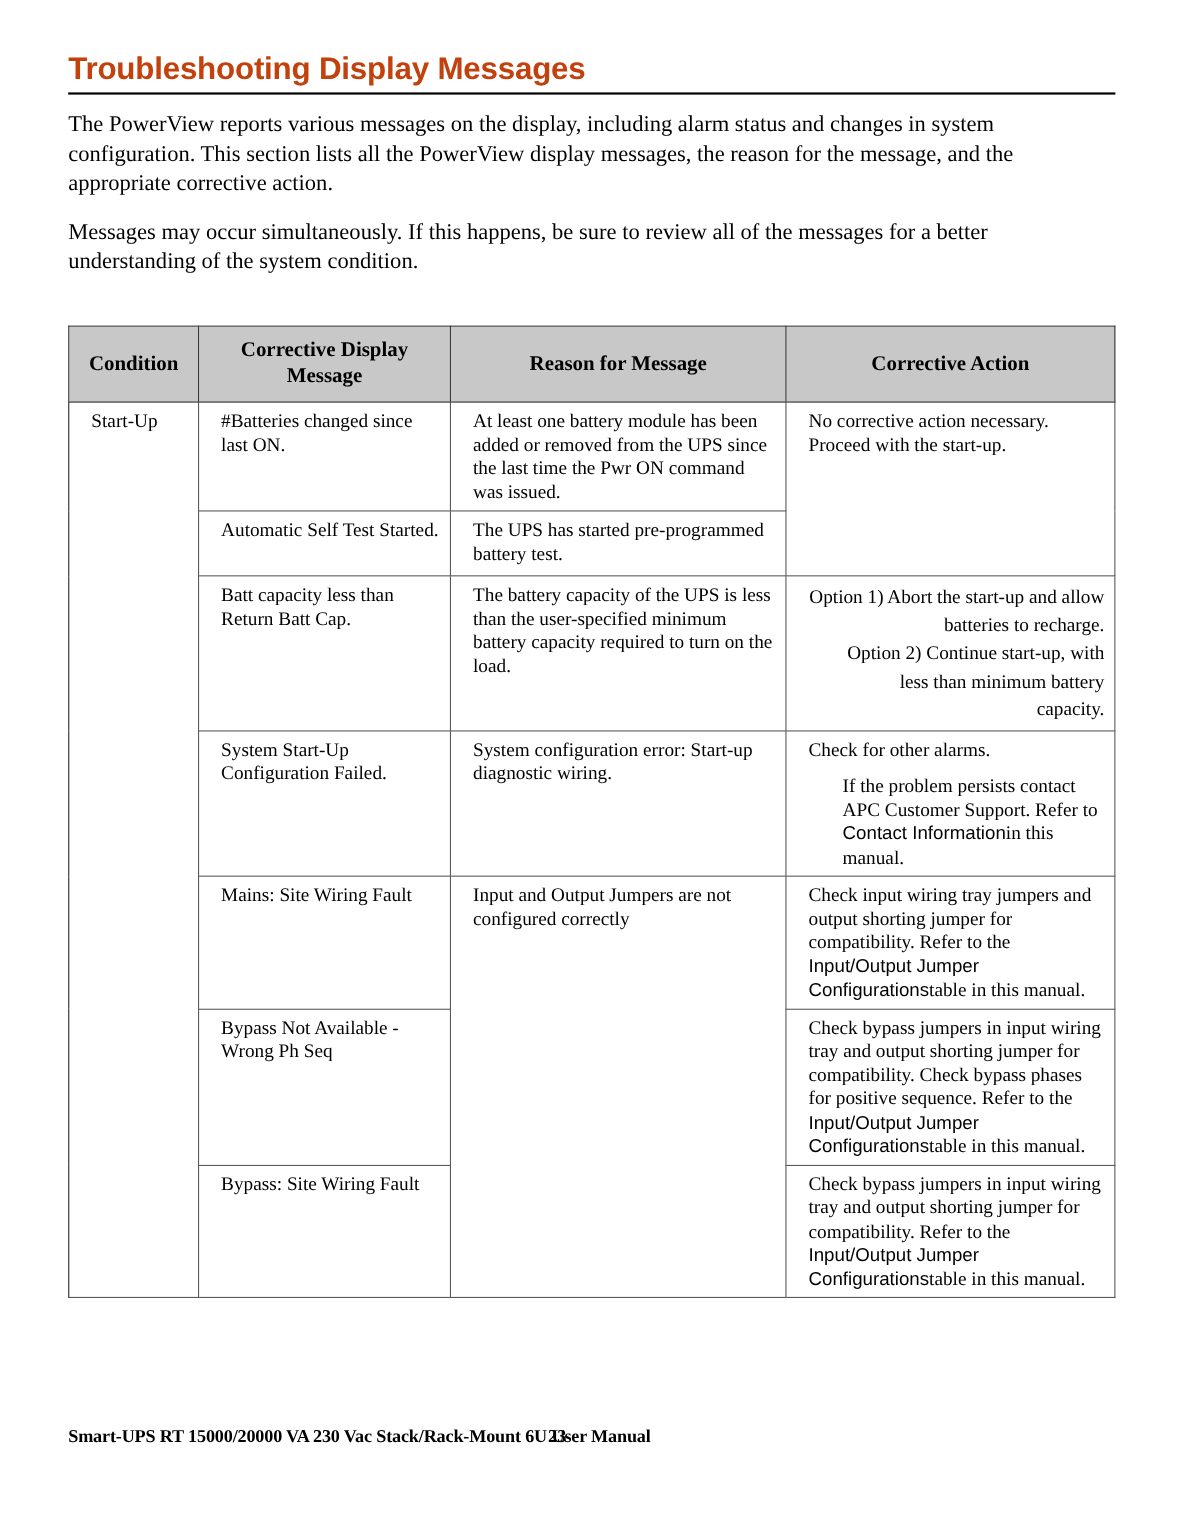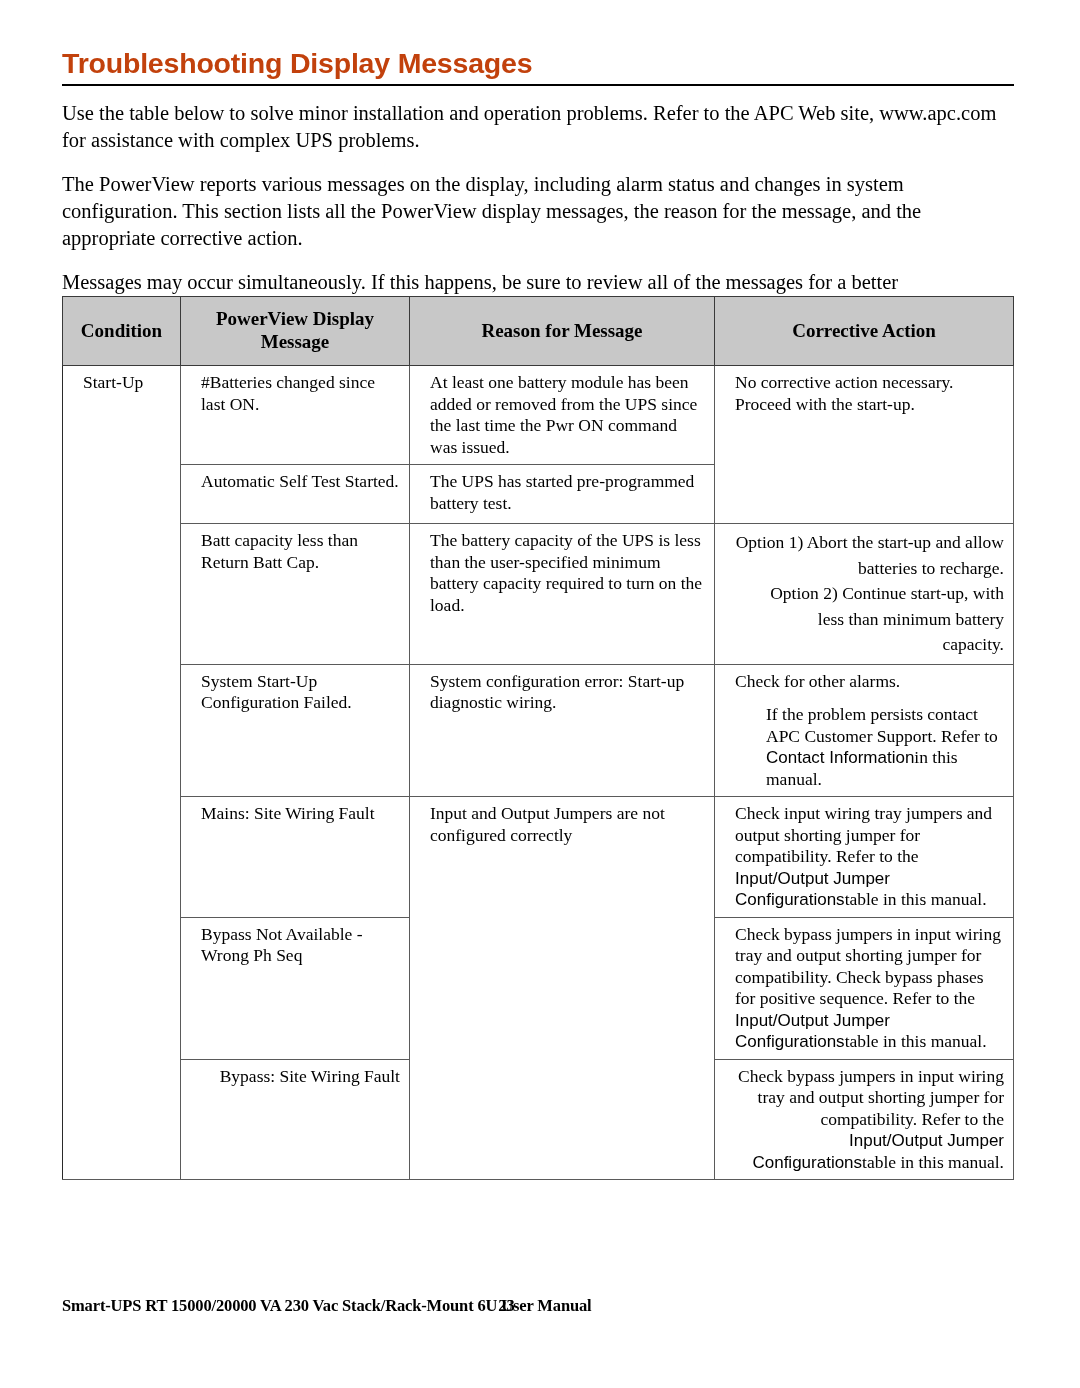--- a/index.html
+++ b/index.html
@@ -134,36 +134,35 @@
 </style>
 </head>
 <body>
 
 <div class="page">
 
   <div class="page-title">Troubleshooting Display Messages</div>
   <div class="title-rule"></div>
 
   <div class="intro" id="intro-block">
-    <p>Use the table below to solve minor installation and operation problems. Refer to the APC Web site, www.apc.com for assistance with complex UPS problems.</p>
     <p>The PowerView reports various messages on the display, including alarm status and changes in system configuration. This section lists all the PowerView display messages, the reason for the message, and the appropriate corrective action.</p>
     <p>Messages may occur simultaneously. If this happens, be sure to review all of the messages for a better understanding of the system condition.</p>
   </div>
 
   <table class="msg-table">
     <colgroup>
       <col class="c1">
         <col class="c2">
         <col class="c3">
         <col class="c4">
     </colgroup>
     <thead>
       <tr>
         <th>Condition</th>
-        <th>PowerView Display Message</th>
+        <th>Corrective Display Message</th>
         <th>Reason for Message</th>
         <th>Corrective Action</th>
       </tr>
     </thead>
     <tbody>
 
       <tr style="height:92px;">
         <td class="cond-cell outer-left" rowspan="7">Start-Up</td>
         <td>#Batteries changed since last ON.</td>
         <td>At least one battery module has been added or removed from the UPS since the last time the Pwr ON command was issued.</td>
@@ -197,21 +196,21 @@
         <td>Mains: Site Wiring Fault</td>
         <td rowspan="3">Input and Output Jumpers are not configured correctly</td>
         <td><span>Check input wiring tray jumpers and output shorting jumper for compatibility. Refer to the </span><span class="xref">Input/Output Jumper Configurations</span><span>table in this manual.</span></td>
       </tr>
 
       <tr style="height:131px;">
         <td>Bypass Not Available - Wrong Ph Seq</td>
         <td><span>Check bypass jumpers in input wiring tray and output shorting jumper for compatibility. Check bypass phases for positive sequence. Refer to the </span><span class="xref">Input/Output Jumper Configurations</span><span>table in this manual.</span></td>
       </tr>
 
-      <tr style="height:112px;text-align:right;">
+      <tr style="height:112px;">
         <td>Bypass: Site Wiring Fault</td>
         <td><span>Check bypass jumpers in input wiring tray and output shorting jumper for compatibility. Refer to the </span><span class="xref">Input/Output Jumper Configurations</span><span>table in this manual.</span></td>
       </tr>
 
     </tbody>
   </table>
 
   <div class="footer-left">Smart-UPS RT 15000/20000 VA  230 Vac  Stack/Rack-Mount 6U  User Manual</div>
   <div class="footer-right">23</div>
 

